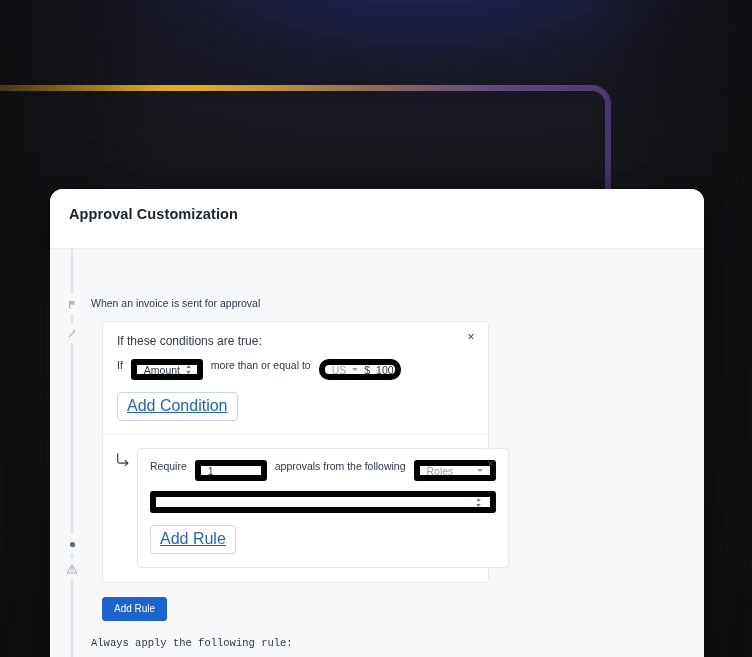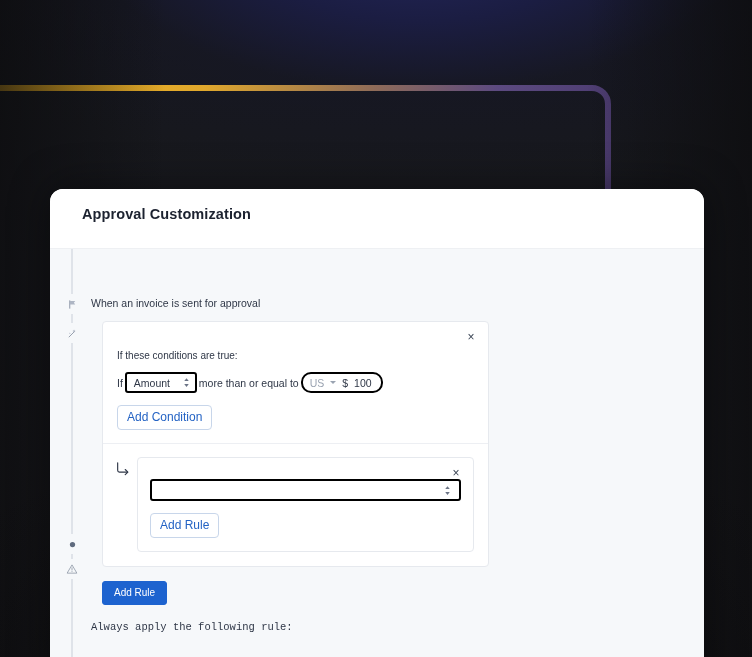--- a/index.html
+++ b/index.html
@@ -54,21 +54,21 @@
     top: 189px;
     width: 654px;
     height: 500px;
     background: #ffffff;
     border-radius: 13px 13px 0 0;
     box-shadow: 0 -2px 40px rgba(0,0,0,0.45);
     overflow: hidden;
   }
   .card-header {
     height: 42px;
-    padding: 17px 0 0 32px;
+    padding: 17px 0 0 19px;
     background: #ffffff;
   }
   .card-title {
     font-size: 14.5px;
     font-weight: bold;
     color: #1c2230;
     letter-spacing: 0.1px;
   }
   .card-body {
     position: relative;
@@ -121,54 +121,52 @@
     background: #ffffff;
     border: 1px solid #e6e9ee;
     border-radius: 4px;
   }
   .panel {
     position: relative;
     padding: 12px 14px 13px 14px;
   }
   .panel + .panel { border-top: 1px solid #edeff3; }
   .panel-heading {
-    font-size: 10px;
+    font-size: 12px;
     color: #2f3747;
     margin-bottom: 11px;
-    margin-top: 16px;
   }
   .close-x {
     position: absolute;
     top: 9px;
     right: 10px;
     width: 14px;
     height: 14px;
     line-height: 13px;
     text-align: center;
     font-size: 12px;
     color: #3a4454;
     cursor: pointer;
   }
 
   .row {
     display: flex;
-    align-items: center;
-    gap: 2px;
+    gap: 8px;
     flex-wrap: nowrap;
   }
   .row-text {
     font-size: 10.5px;
     color: #2f3747;
     white-space: nowrap;
   }
 
   
   .ctl {
     box-sizing: border-box;
-    border: 2px solid #000000;
+    border: 6px solid #000000;
     border-radius: 3px;
     background: #ffffff;
     font-size: 10.5px;
     color: #2f3747;
     height: 21px;
     display: flex;
     align-items: center;
     padding: 0 7px;
   }
   .ctl.stepper {
@@ -210,26 +208,27 @@
     width: 0; height: 0;
     border-left: 3.5px solid transparent;
     border-right: 3.5px solid transparent;
     border-top: 3.5px solid #9aa3b1;
   }
 
   .btn-outline {
     display: inline-block;
     margin-top: 12px;
     padding: 4px 9px 5px 9px;
-    font-size: 12px;
+    font-size: 16px;
     color: #2463c4;
     background: #ffffff;
     border: 1px solid #c8d6ea;
     border-radius: 4px;
     cursor: pointer;
+    text-decoration: underline;
   }
   .btn-primary {
     display: inline-block;
     padding: 5px 11px 6px 11px;
     font-size: 10px;
     color: #ffffff;
     background: #1d63cf;
     border: 1px solid #1d63cf;
     border-radius: 3px;
     cursor: pointer;
@@ -370,20 +369,31 @@
                 <svg width="16" height="16" viewBox="0 0 18 18" fill="none" stroke="#2f3747" stroke-width="1.3" stroke-linecap="round" stroke-linejoin="round">
                   <path d="M3 2v8.5a2 2 0 0 0 2 2h9"></path>
                     <path d="M11.5 9.6l3 2.9-3 2.9"></path>
                 </svg>
               </div>
 
               <div class="then-box">
                 <div style="padding:11px 12px 13px 12px; position:relative;">
                   <span class="close-x">×</span>
 
+                  <div class="row">
+                    <span class="row-text">Require</span>
+                    <div class="ctl num">
+                      <span>1</span>
+                    </div>
+                    <span class="row-text">approvals from the following</span>
+                    <div class="ctl select">
+                      <span>Roles</span>
+                      <span class="caret-down"></span>
+                    </div>
+                  </div>
 
                   <div class="ctl multiselect">
                     <span></span>
                     <span class="arrows">
                       <svg width="7" height="11" viewBox="0 0 8 12" fill="#6b7486">
                         <path d="M4 1L6.6 4.4H1.4z"></path>
                           <path d="M4 11L1.4 7.6h5.2z"></path>
                       </svg>
                     </span>
                   </div>

